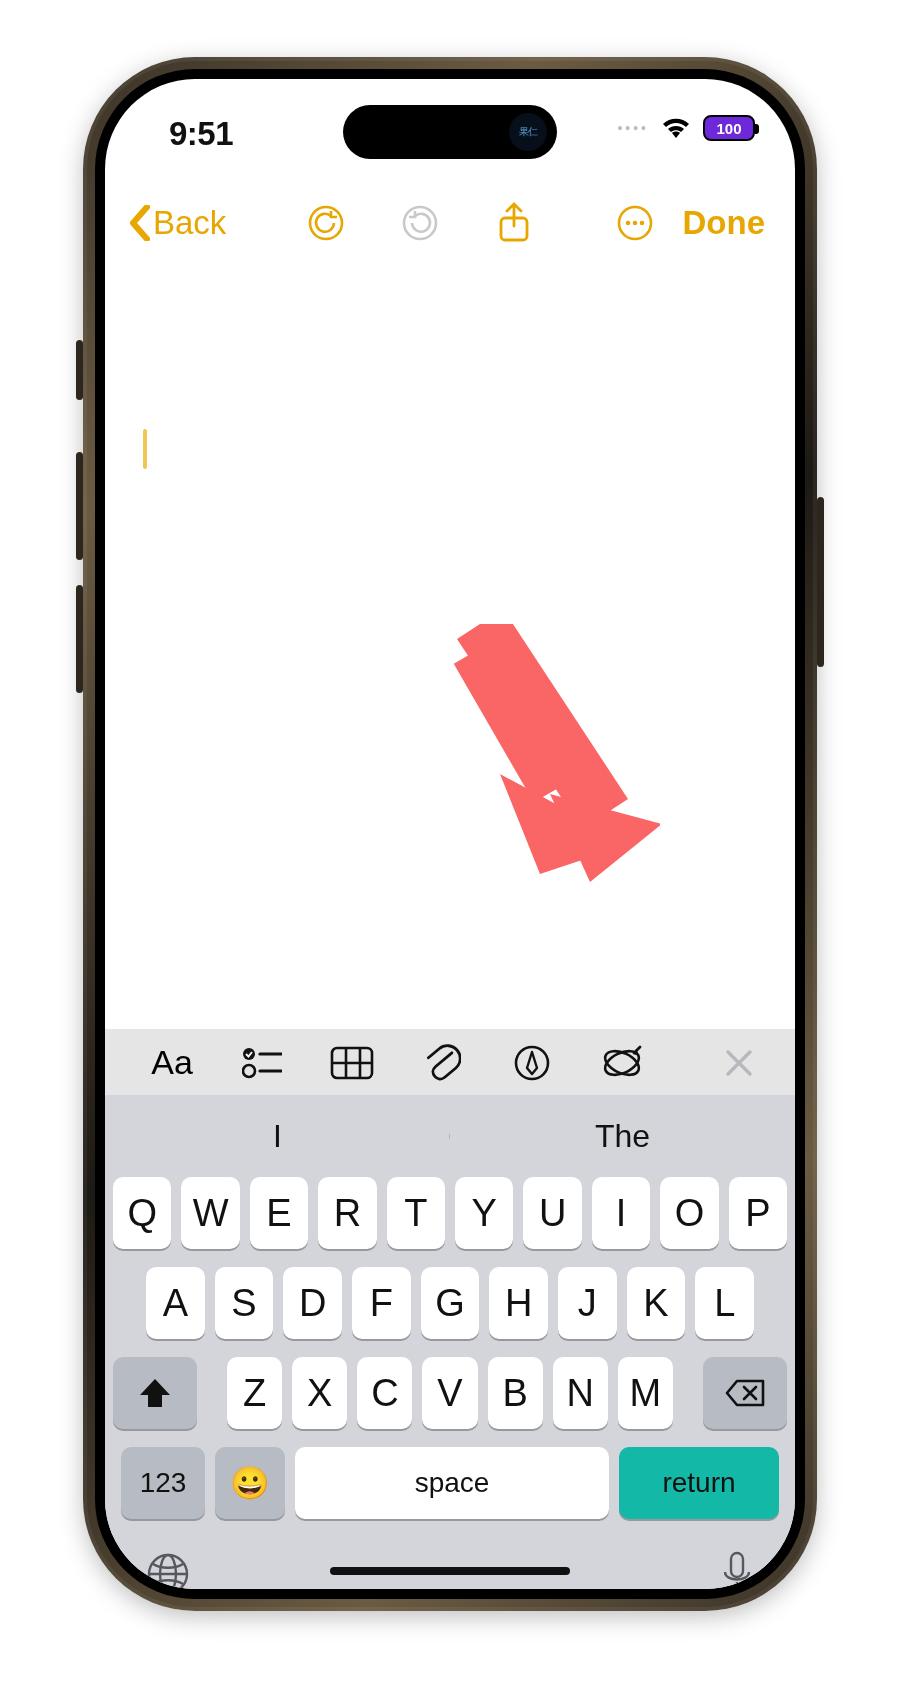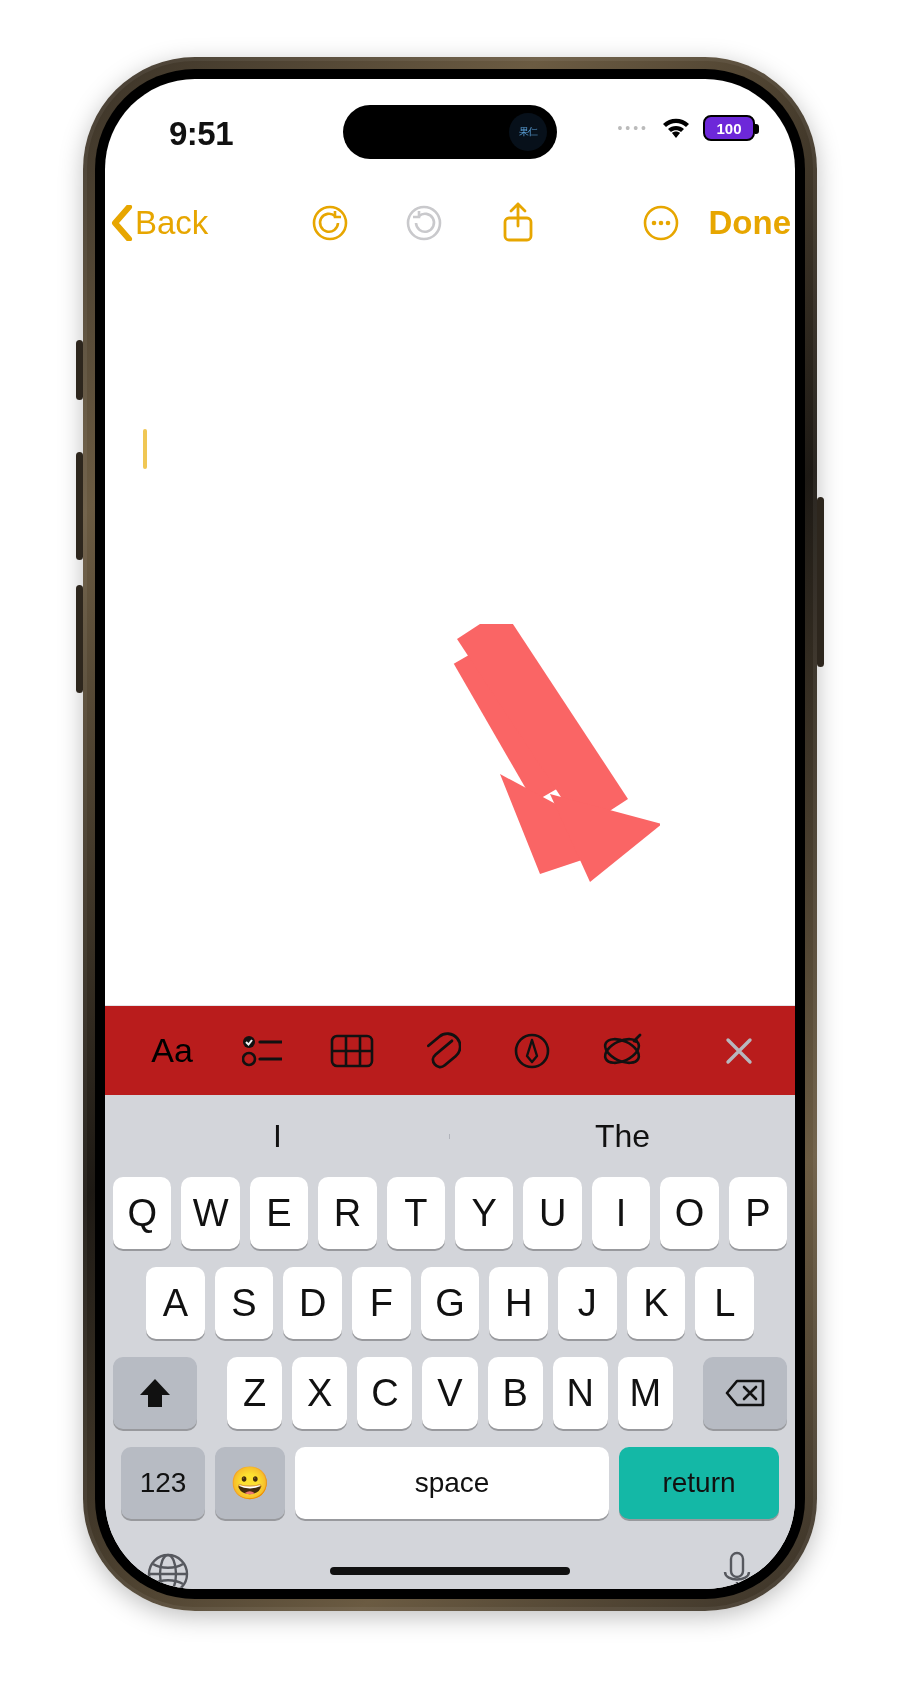--- a/index.html
+++ b/index.html
@@ -57,42 +57,42 @@
   .dots { font-size:14px; color:#bbb; letter-spacing:3px; }
   .wifi svg { display:block; }
   .battery {
     width:52px; height:26px; border:2.6px solid #000; border-radius:8px; position:relative;
     display:flex; align-items:center; justify-content:center; font-size:15px; font-weight:800; color:#000; background:#6d28d9;
   }
   .battery::after { content:""; position:absolute; right:-6px; top:7px; width:4px; height:10px; background:#000; border-radius:0 3px 3px 0; }
   .battery span { color:#fff; }
 
   
-  .nav { position:absolute; top:112px; left:0; right:0; height:64px; display:flex; align-items:center; padding:0 4px; }
+  .nav { position:absolute; top:112px; left:0; right:8px; height:64px; display:flex; align-items:center; padding:0 22px; }
   .back-group { display:flex; align-items:center; gap:2px; color:#e7a600; font-size:33px; }
   .back-group svg { display:block; }
   .nav-center { flex:1; display:flex; align-items:center; justify-content:center; gap:54px; }
   .nav-right { display:flex; align-items:center; gap:28px; }
   .nav-icon { width:40px; height:40px; display:flex; align-items:center; justify-content:center; }
   .done { color:#e7a600; font-size:33px; font-weight:700; }
 
   
   .note-body { position:absolute; top:220px; left:0; right:0; bottom:584px; }
   .cursor { position:absolute; left:38px; top:130px; width:4px; height:40px; background:#f0c754; border-radius:2px; }
 
   
   .arrow-ann {
     position:absolute;
     top: 545px; left: 325px; width: 230px; height: 260px;
     transform-origin: top left;
     pointer-events:none;
   }
 
   
-  .format-bar { position:absolute; bottom:494px; left:0; right:0; height:90px; background:#b91c1c; border-top:1px solid #e5e4e8; display:flex; align-items:center;margin-top:38px; }
+  .format-bar { position:absolute; bottom:494px; left:0; right:0; height:66px; background:#e5e5e5; border-top:1px solid #e5e4e8; display:flex; align-items:center;margin-top:38px; }
   .format-items { display:flex; align-items:center; gap:44px; margin-left:44px; }
   .fmt { width:46px; height:46px; display:flex; align-items:center; justify-content:center; }
   .close-toolbar { margin-left:auto; margin-right:34px; width:44px; height:44px; display:flex; align-items:center; justify-content:center; }
 
   
   .keyboard { position:absolute; bottom:0; left:0; right:0; height:494px; background:#d3d5da; }
   .prediction { height:82px; display:flex; align-items:center; }
   .pred { flex:1; text-align:center; font-size:32px; color:#111; position:relative; }
   .pred:not(:last-child)::after { content:""; position:absolute; right:0; top:16px; bottom:16px; width:1px; background:#b1b4bb; }
 

